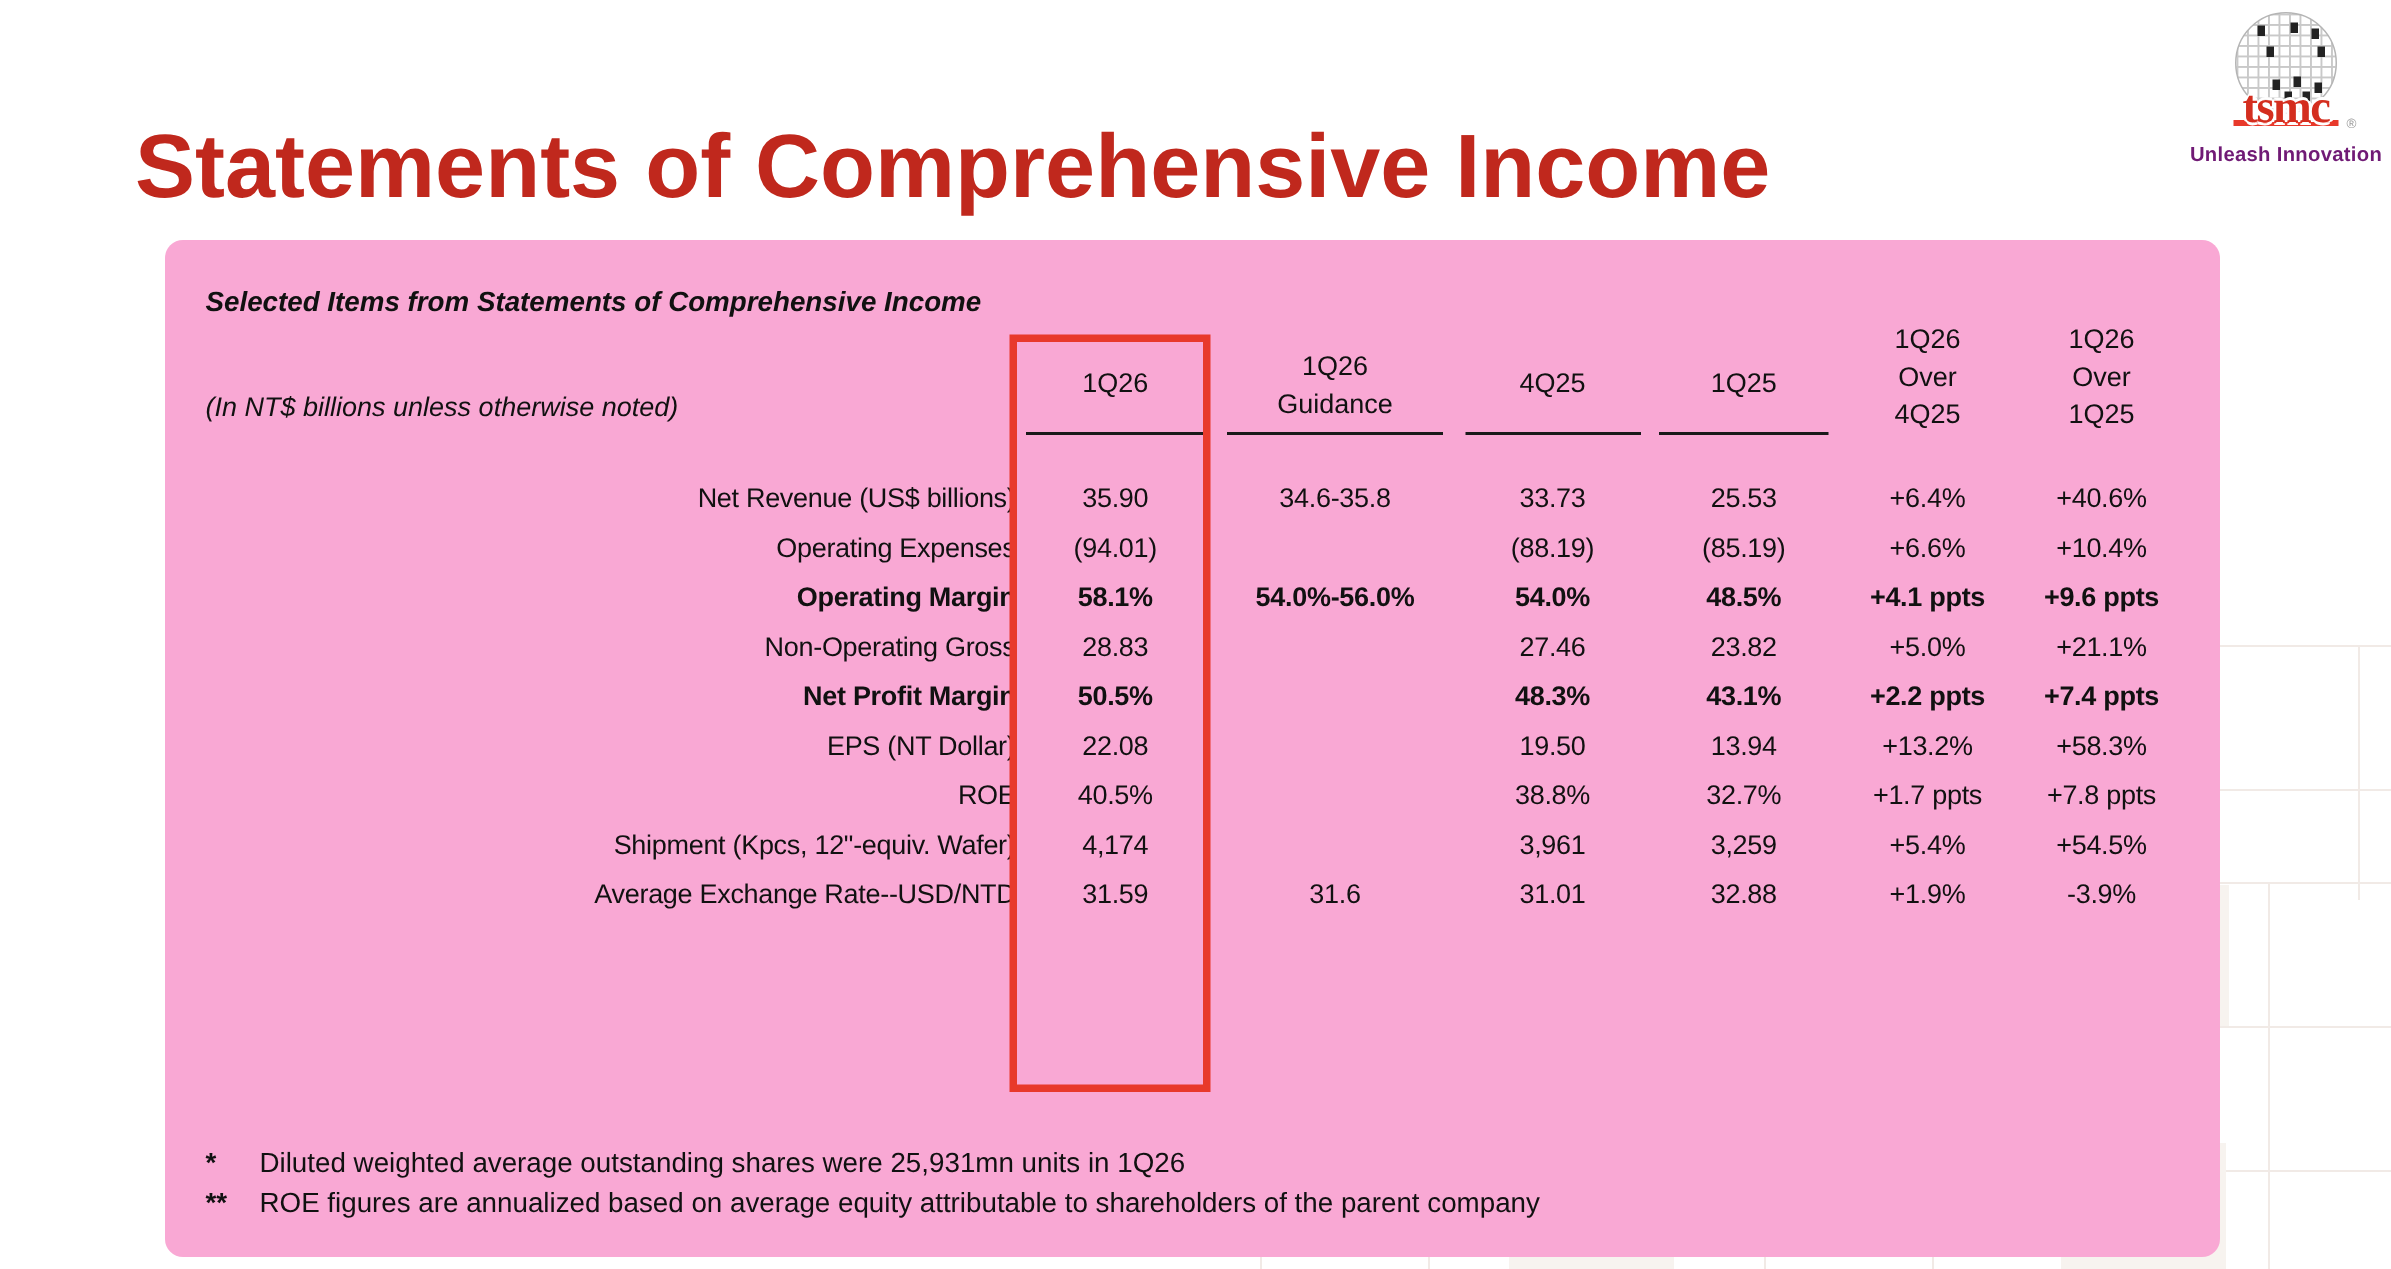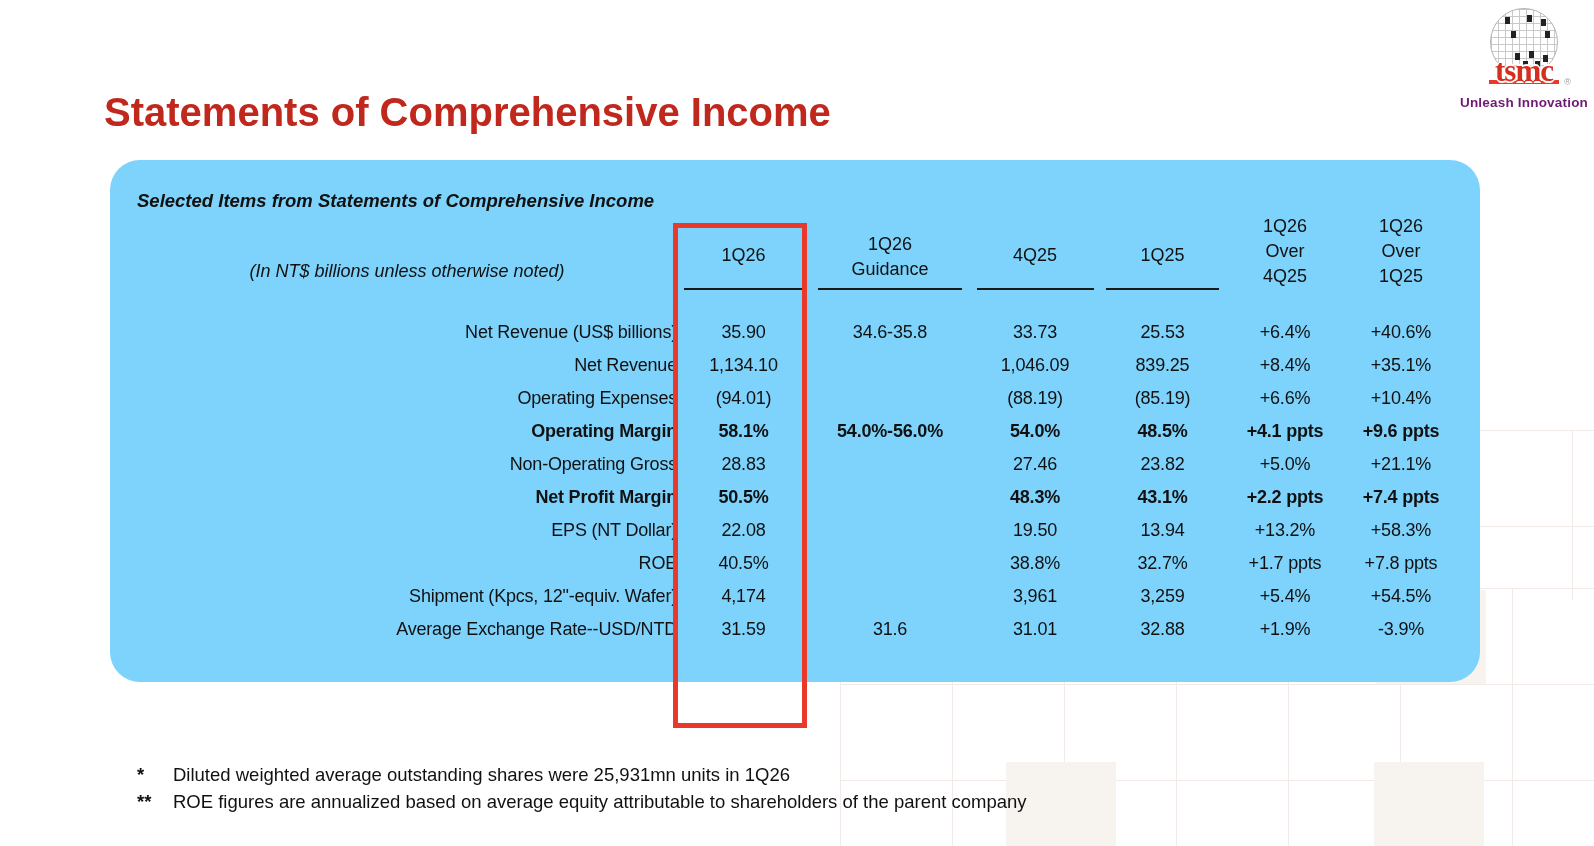--- a/index.html
+++ b/index.html
@@ -16,22 +16,22 @@
       linear-gradient(#f1eae6 1.5px, transparent 1.5px),
       linear-gradient(90deg,#f1eae6 1.5px, transparent 1.5px);
     background-size:112px 96px;
   }
   .wm-bottom{left:840px;top:588px;width:754px;height:258px;}
   .wm-right{left:1460px;top:430px;width:134px;height:170px;}
   .wm-cell{position:absolute;z-index:0;background:#f7f3ef;}
 
   
   .title{
-    position:absolute;left:90px;top:76px;margin:14px;z-index:2;
-    font-size:40px;font-weight:bold;letter-spacing:0px;
+    position:absolute;left:90px;top:76px;margin:0;z-index:2;
+    font-size:60px;font-weight:bold;letter-spacing:0px;
     color:#c0281d;white-space:nowrap;
   }
 
   
   .logo{position:absolute;left:1458px;top:8px;width:132px;z-index:2;text-align:center;}
   .wafer{
     position:relative;width:66px;height:66px;margin:0 auto;
     border-radius:50%;border:1px solid #b5b5b5;overflow:hidden;
     background-image:
       linear-gradient(#c9c9c9 1px, transparent 1px),
@@ -54,42 +54,42 @@
   .bar-row{position:relative;width:70px;margin:4px auto 0;}
   .bar{height:4px;background:#e8392b;}
   .reg{position:absolute;right:-12px;top:-3px;font-size:9px;color:#9a9a9a;}
   .tagline{
     margin-top:11px;font-size:13.5px;font-weight:bold;color:#701a75;
     letter-spacing:0.2px;white-space:nowrap;
   }
 
   
   .panel{
-    position:absolute;left:110px;top:160px;width:1370px;height:522px;z-index:1;
-    background:#7dd3fc;border-radius:30px;box-sizing:border-box;
+    position:absolute;left:110px;top:160px;width:1370px;height:678px;z-index:1;
+    background:#f9a8d4;border-radius:12px;box-sizing:border-box;
     padding:30px 0 0 27px;
   }
   .caption{
     font-size:18.5px;font-weight:bold;font-style:italic;color:#111;
     height:24px;
   }
   table{border-collapse:collapse;table-layout:fixed;width:1320px;}
   col.c-label{width:540px;} col.c-q126{width:133px;} col.c-guid{width:160px;}
   col.c-4q25{width:130px;} col.c-1q25{width:125px;} col.c-o4{width:120px;} col.c-o1{width:112px;}
   th,td{padding:0;font-size:18px;font-weight:normal;}
   thead th{vertical-align:bottom;}
   .hcell{
     display:flex;flex-direction:column;justify-content:flex-end;align-items:center;
     height:76px;font-weight:normal;line-height:25px;
   }
   .hcell.lines-1{padding-bottom:0;}
   .hcell.lines-1 .hlines{margin-bottom:20px;}
   .hcell.lines-2 .hlines{margin-bottom:6px;}
   .hcell.lines-3 .hlines{margin-bottom:1px;}
-  .hcell.unit{align-items:center;font-weight:normal;font-style:italic;}
+  .hcell.unit{align-items:flex-start;font-weight:normal;font-style:italic;}
   .hcell.unit .hlines{margin-bottom:6px;}
   .rule{height:2px;background:#1a1a1a;width:90%;margin:0 auto;}
   tbody td{height:33px;text-align:center;white-space:nowrap;letter-spacing:-0.2px;}
   tbody td.lbl{text-align:right;}
   tr.bold td{font-weight:bold;}
   tr.spacer td{height:26px;}
 
   
   .hibox{
     position:absolute;left:563px;top:63px;width:134px;height:505px;
@@ -205,29 +205,20 @@
         <tr>
           <td class="lbl">Net Revenue (US$ billions)</td>
           <td>35.90</td>
           <td>34.6-35.8</td>
           <td>33.73</td>
           <td>25.53</td>
           <td>+6.4%</td>
           <td>+40.6%</td>
         </tr>
         <tr>
-          <td class="lbl">Net Revenue</td>
-          <td>1,134.10</td>
-          <td></td>
-          <td>1,046.09</td>
-          <td>839.25</td>
-          <td>+8.4%</td>
-          <td>+35.1%</td>
-        </tr>
-        <tr>
           <td class="lbl">Operating Expenses</td>
           <td>(94.01)</td>
           <td></td>
           <td>(88.19)</td>
           <td>(85.19)</td>
           <td>+6.6%</td>
           <td>+10.4%</td>
         </tr>
         <tr class="bold">
           <td class="lbl">Operating Margin</td>

